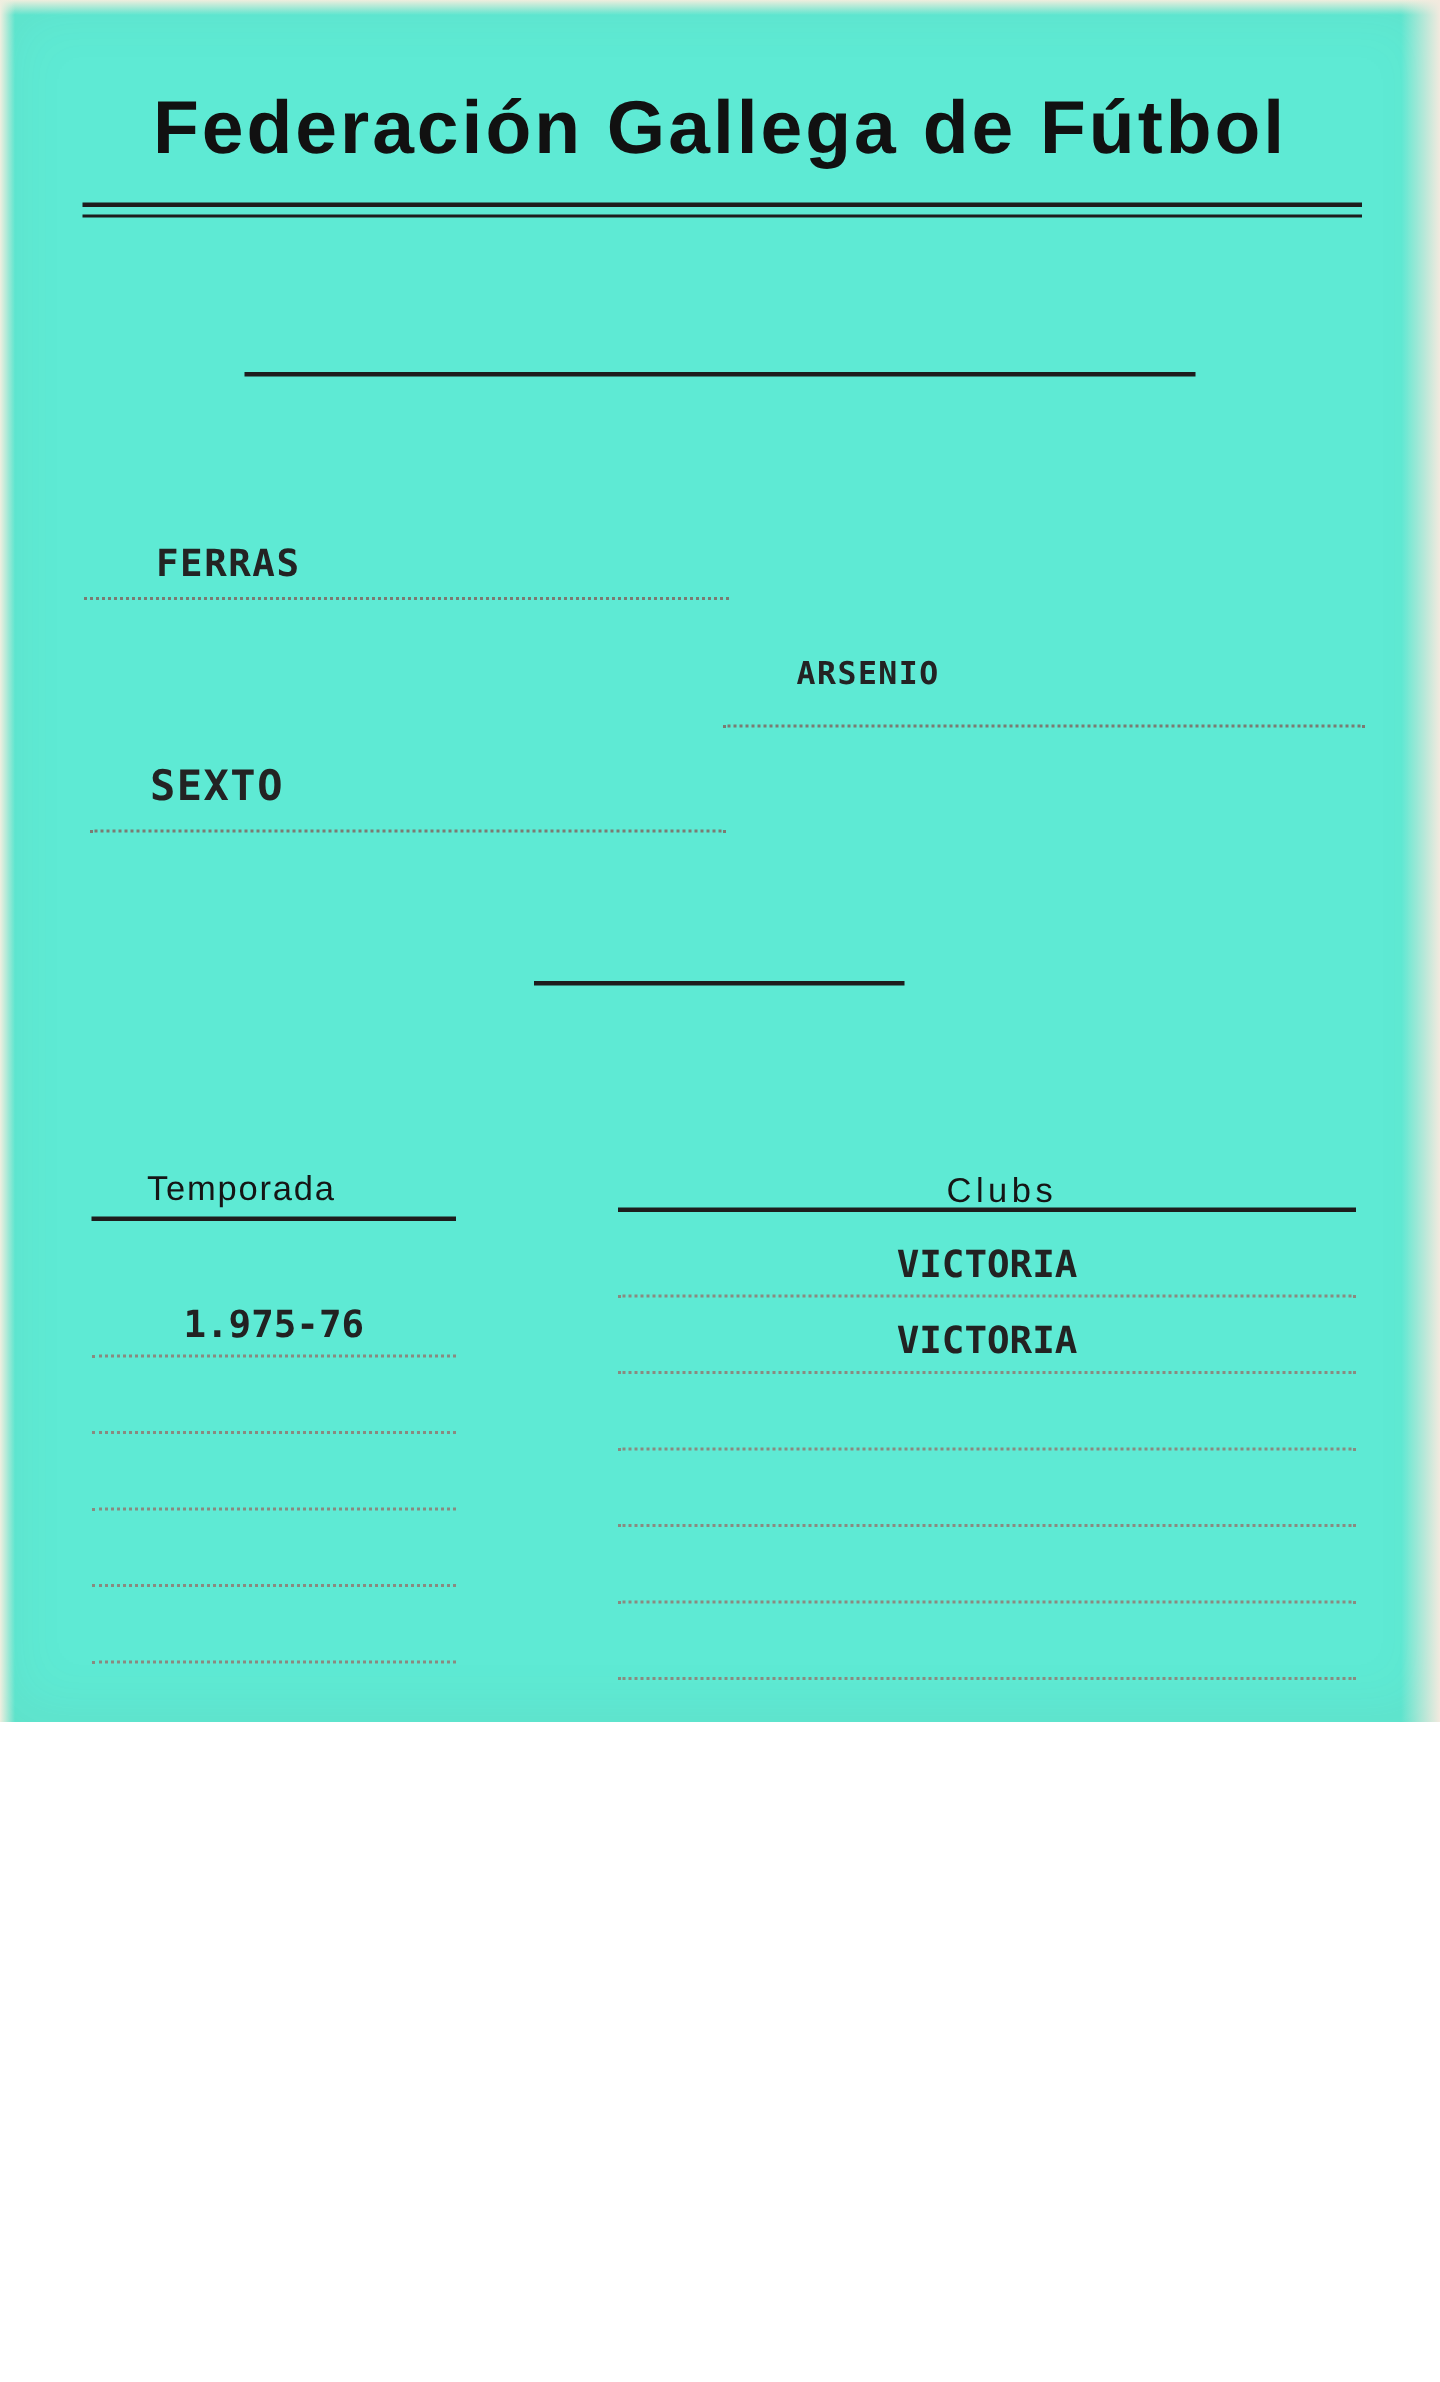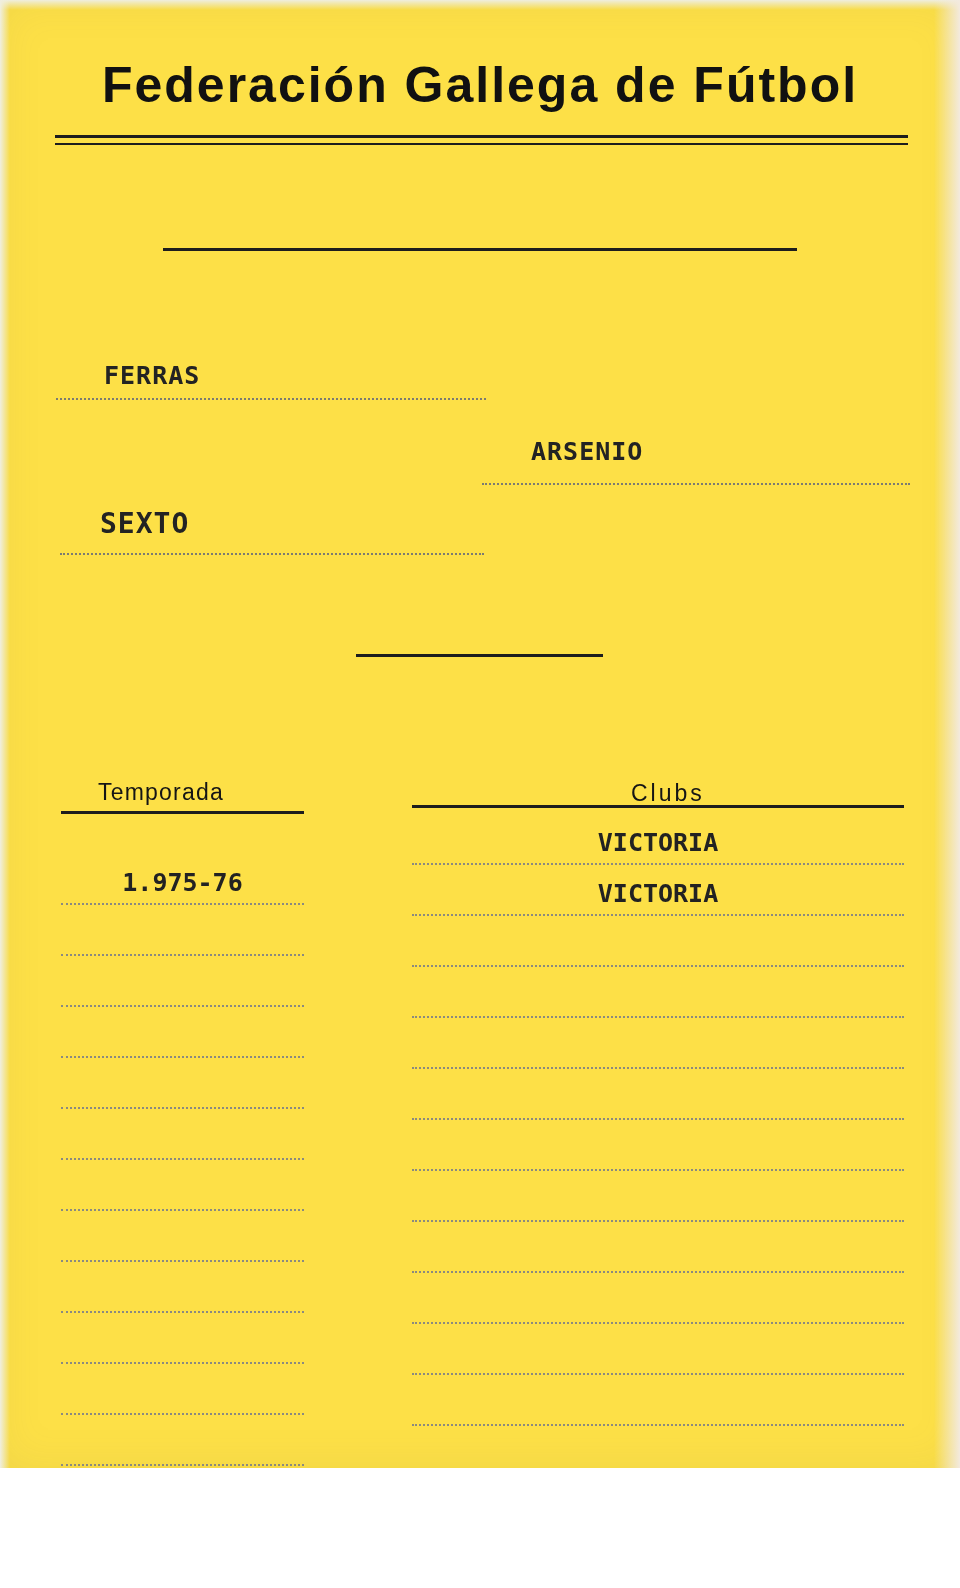--- a/index.html
+++ b/index.html
@@ -3,22 +3,22 @@
 <meta charset="utf-8">
 <style>
   html, body {
     margin: 0;
     padding: 0;
     background: #ffffff;
   }
   .page {
     position: relative;
     width: 960px;
-    height: 1468px;
-    background: #fde047;
+    height: 1148px;
+    background: #5eead4;
     overflow: hidden;
     font-family: "Liberation Sans", sans-serif;
     color: #1a1a1a;
   }
   
   .page::before {
     content: "";
     position: absolute;
     left: 0; top: 0; right: 0; bottom: 0;
     box-shadow: inset 0 0 44px rgba(120,115,80,0.10);
@@ -99,21 +99,21 @@
   .line-apellidos {
     position: absolute;
     left: 56px; top: 398px;
     width: 430px; height: 0;
     border-bottom: 2px dotted #7b7b72;
   }
 
   .field-nombre {
     position: absolute;
     left: 531px; top: 437px;
-    font-size: 25px;
+    font-size: 21px;
   }
   .line-nombre {
     position: absolute;
     left: 482px; top: 483px;
     width: 428px; height: 0;
     border-bottom: 2px dotted #7b7b72;
   }
 
   .field-orden {
     position: absolute;

